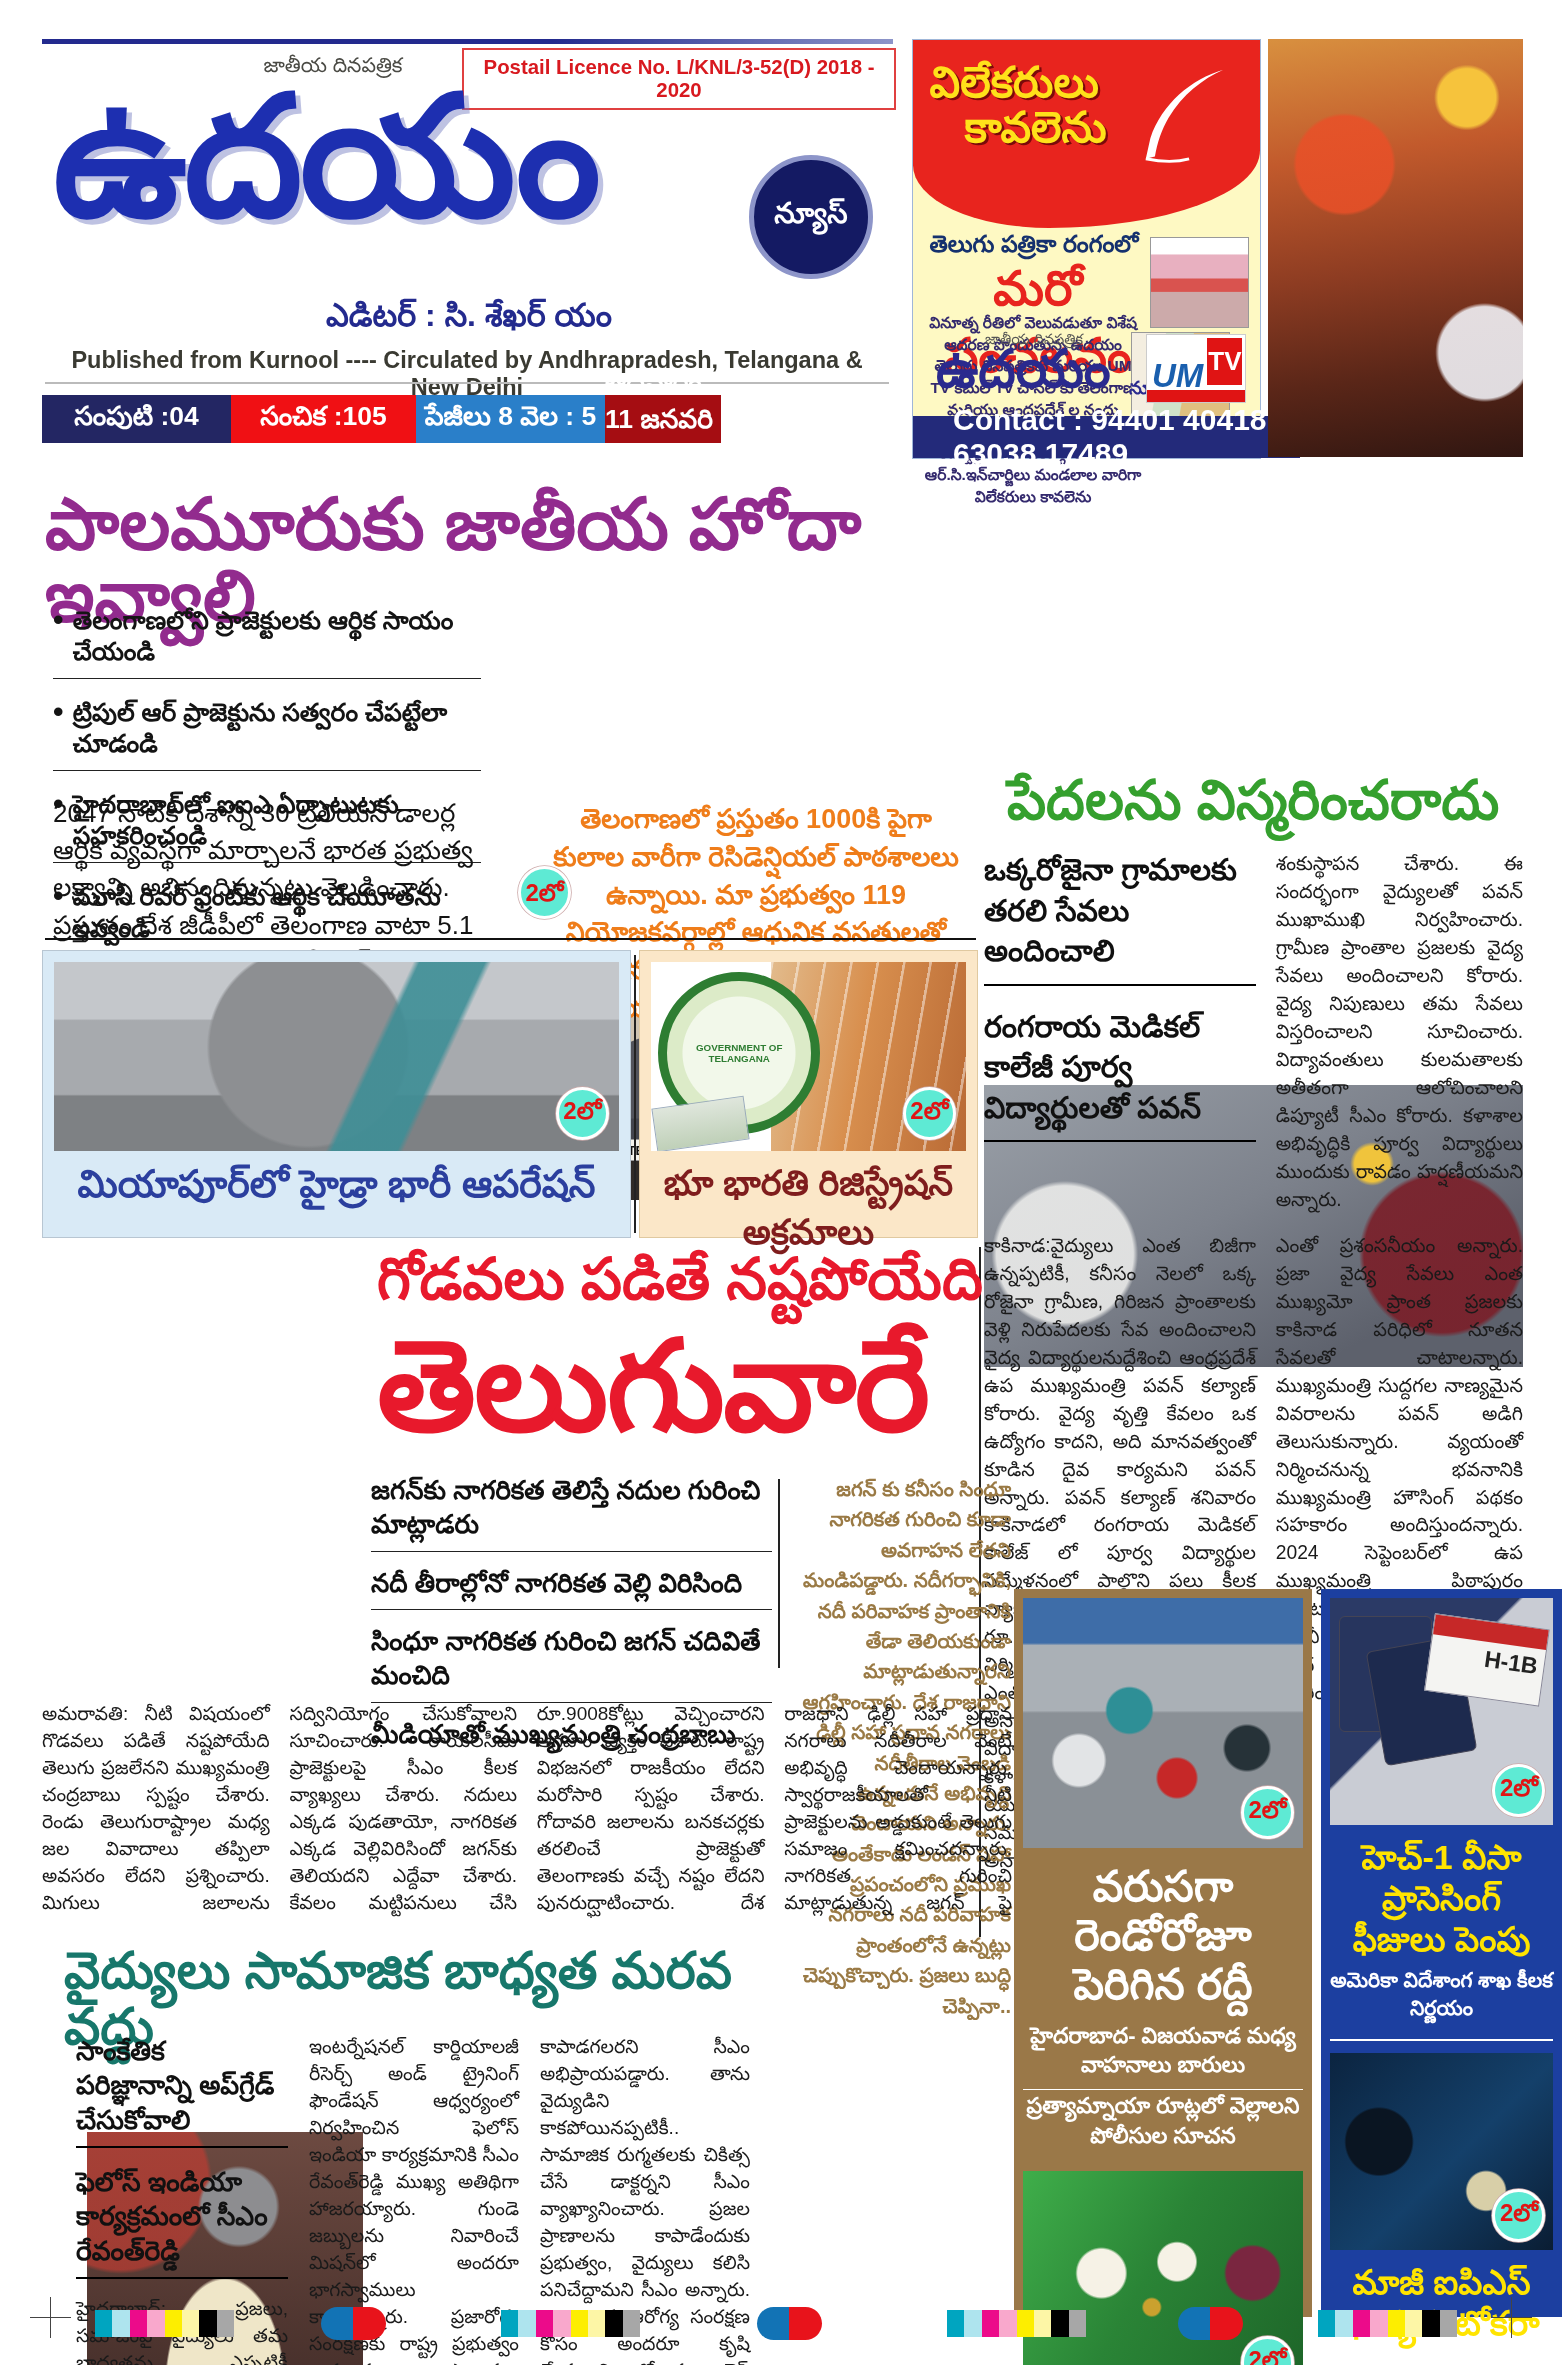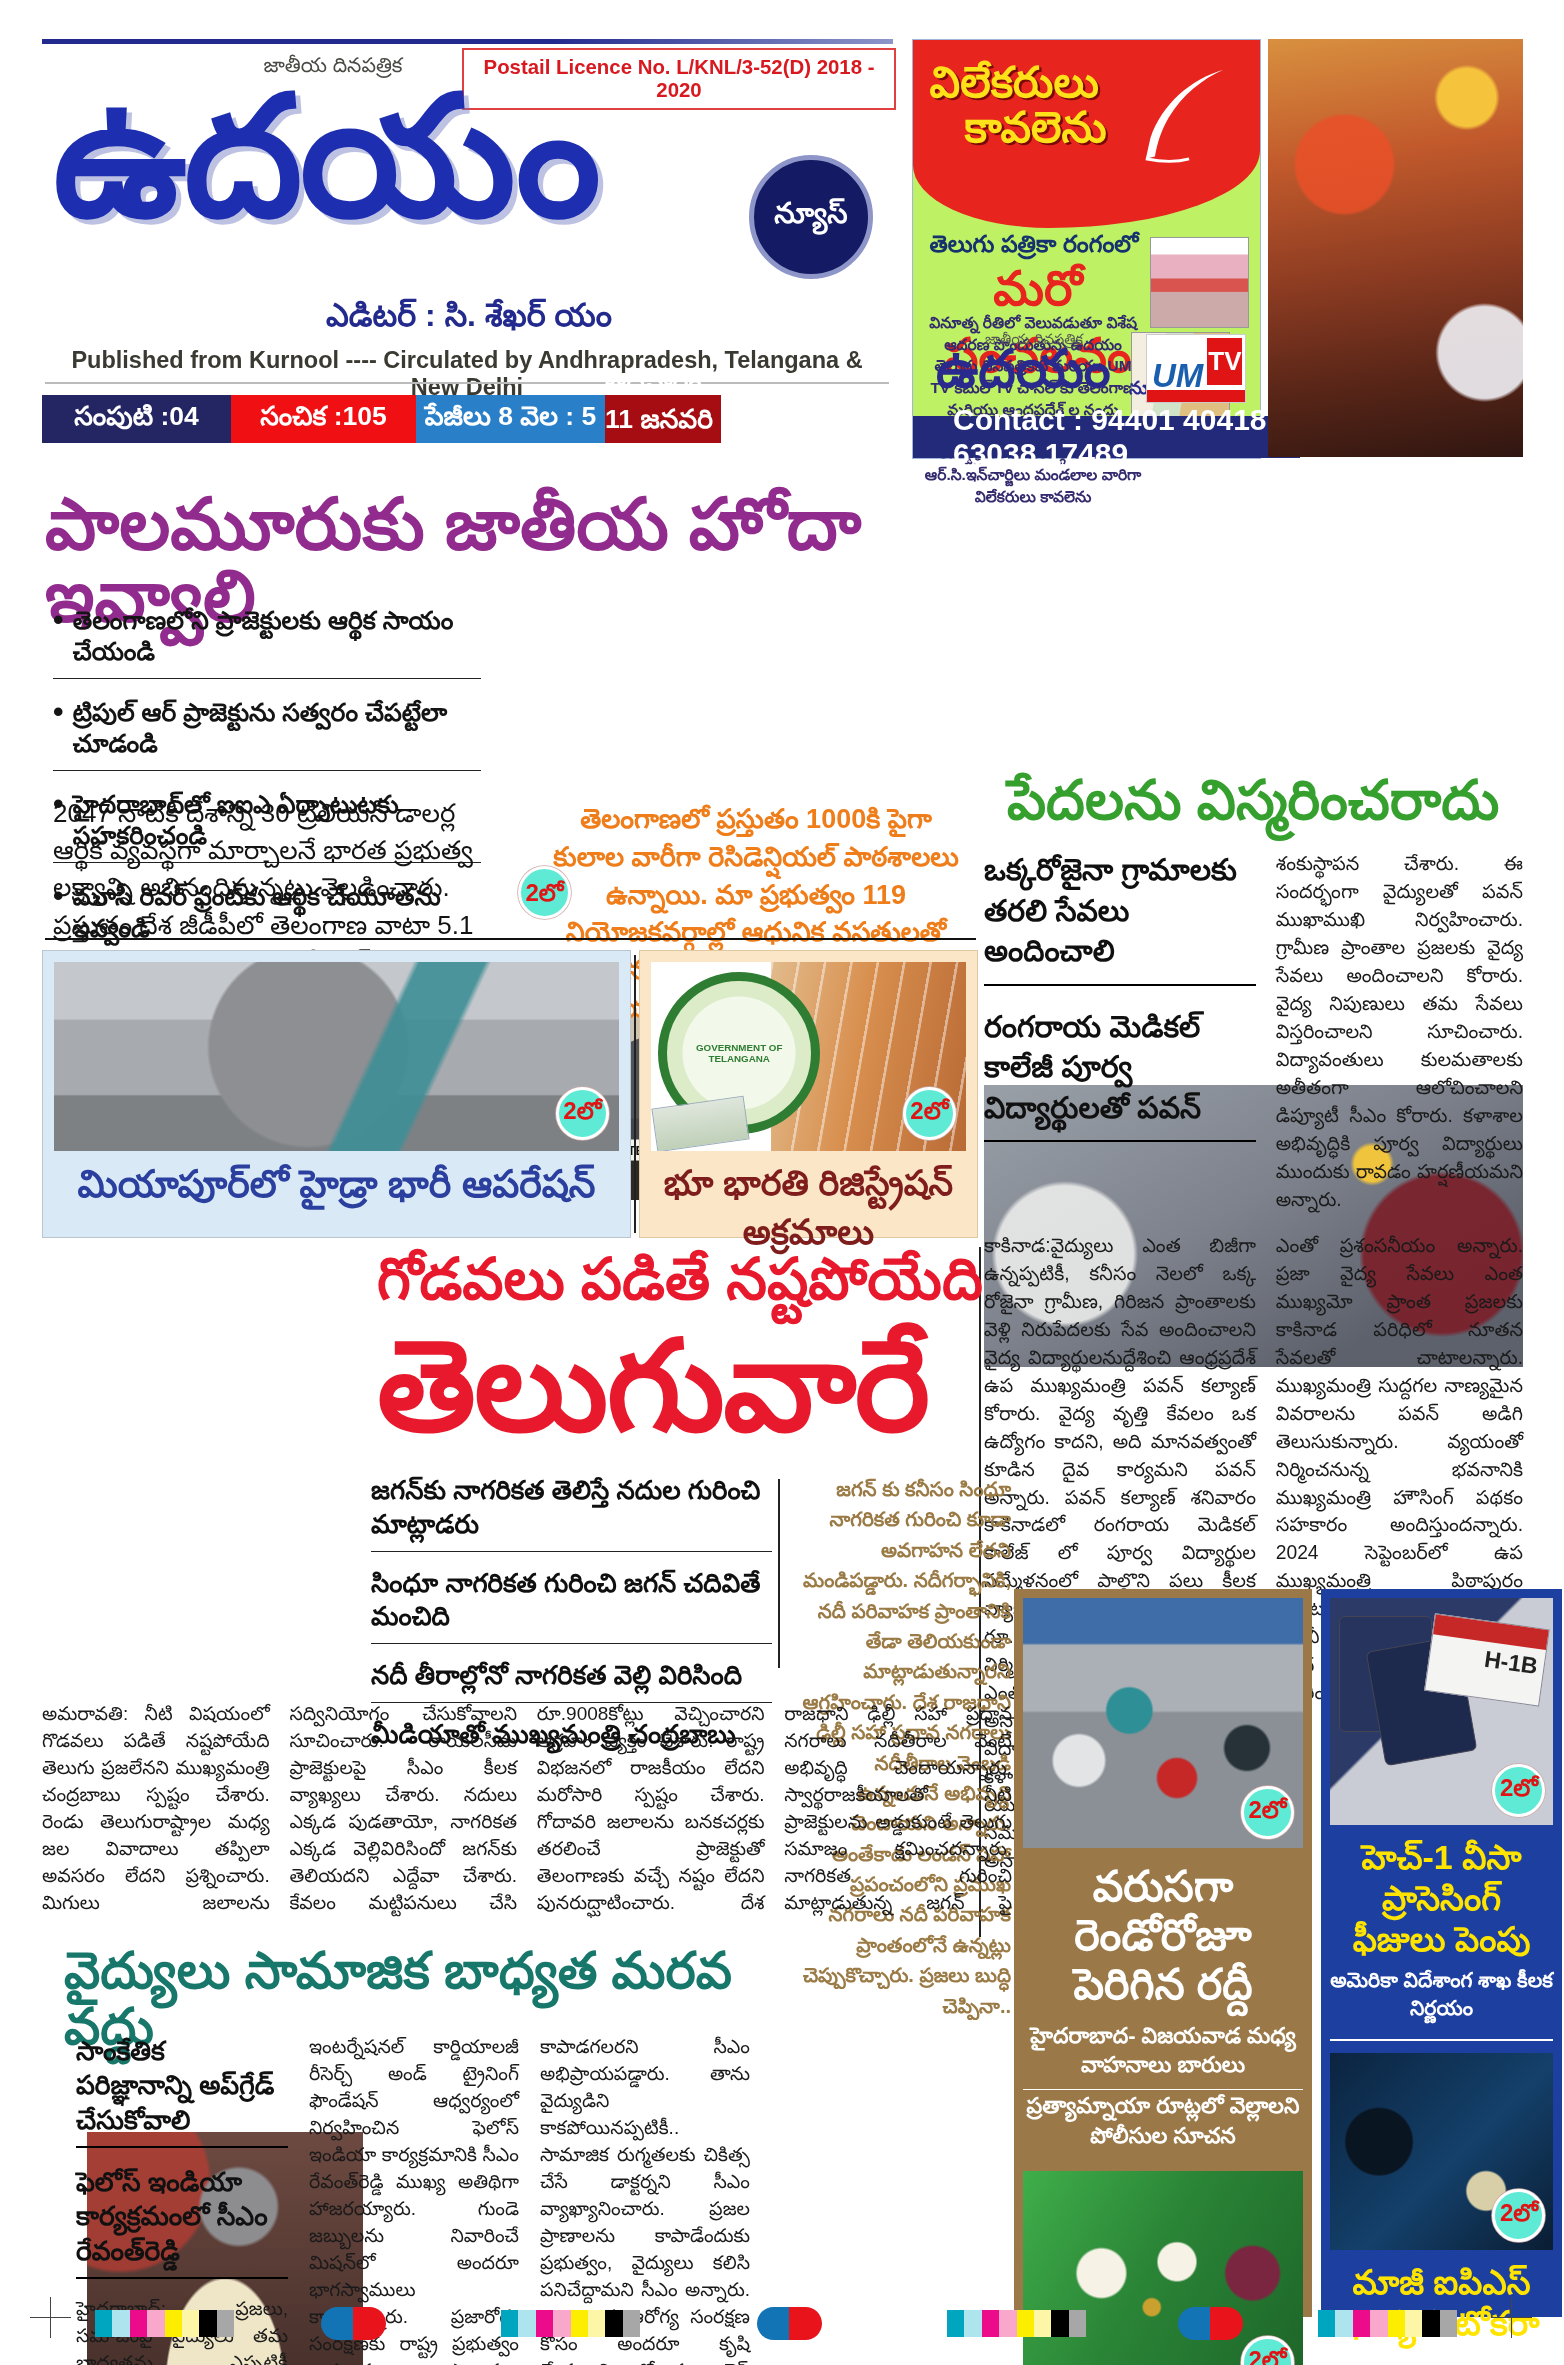--- a/index.html
+++ b/index.html
@@ -23,21 +23,21 @@
   .editor-line{left:227px;top:297px;width:484px;text-align:center;font-size:32px;font-weight:bold;color:#232a8e;}
   .published-line{left:45px;top:347px;width:844px;text-align:center;font-size:23.5px;font-weight:bold;color:#3a3a32;}
   .mast-divider{left:45px;top:382px;width:844px;height:1.5px;background:#bbb;}
   .infobar{left:42px;top:395px;width:679px;height:48px;display:flex;font-weight:700;color:#fff;}
   .infobar>div{display:flex;align-items:center;justify-content:center;font-size:26.5px;}
   .seg-vol{width:189px;background:#232663;}
   .seg-issue{width:185px;background:#f01014;}
   .seg-pages{width:189px;background:#2a7fc9;}
   .seg-date{flex:1;background:#a50d12;font-size:29px;}
   
-  .ad-box{left:912px;top:39px;width:347px;height:418px;border:1.5px solid #9fb6d8;background:#bef264;}
+  .ad-box{left:912px;top:39px;width:347px;height:418px;border:1.5px solid #9fb6d8;background:#fef9c3;}
   .ad-red{position:absolute;left:0;top:0;right:0;height:188px;background:#e8241e;
           border-radius:0 0 62% 40% / 0 0 42% 34%;}
   .ad-title{position:absolute;left:16.6px;top:19.7px;width:227px;color:#ffe11a;font-weight:900;
             font-size:43px;line-height:1.05;text-shadow:2.3px 2.3px 0 #7a0a0a;}
   .ad-title .t2{display:block;padding-left:35px;}
   .feather{position:absolute;right:23px;top:23px;width:114px;height:114px;}
   .ad-line1{position:absolute;left:0;top:191px;width:242px;text-align:center;font-size:23.5px;font-weight:bold;color:#15316e;}
   .ad-line2{position:absolute;left:0;top:221px;width:250px;text-align:center;font-size:48px;font-weight:900;color:#e8241e;}
   .ad-body{position:absolute;left:10.6px;top:272px;width:219px;font-size:15.5px;line-height:1.4;
            color:#342a6e;text-align:center;font-weight:bold;}
@@ -305,22 +305,22 @@
     </div>
     <div class="bhu-caption">భూ భారతి రిజిస్ట్రేషన్ అక్రమాలు</div>
   </div>
   <div class="abs vline-right"></div>
 
   <div class="abs photo photo-cb"></div>
   <div class="abs center-h1">గోడవలు పడితే నష్టపోయేది</div>
   <div class="abs center-h2">తెలుగువారే</div>
   <div class="abs center-subs">
     <div class="u">జగన్‌కు నాగరికత తెలిస్తే నదుల గురించి మాట్లాడరు</div>
+    <div class="u">నదీ తీరాల్లోనో నాగరికత వెల్లి విరిసింది</div>
     <div class="u">సింధూ నాగరికత గురించి జగన్  చదివితే మంచిది</div>
-    <div class="u">నదీ తీరాల్లోనో నాగరికత వెల్లి విరిసింది</div>
     <div>మీడియాతో ముఖ్యమంత్రి చంద్రబాబు</div>
   </div>
   <div class="abs vline-subq"></div>
   <div class="abs center-quote">జగన్ కు కనీసం సింధూ నాగరికత గురించి కూడా అవగాహన లేదని మండిపడ్డారు. నదీగర్భానికి, నదీ పరివాహక ప్రాంతానికి తేడా తెలియకుండా మాట్లాడుతున్నారని ఆగ్రహించారు. దేశ రాజధాని ఢిల్లీ సహా ప్రధాన నగరాలు నదీతీరాల వెంబడి ఉన్నందునే అభివృద్ధి చెందాయని అన్నారు. అంతేకాదు లండన్ సహా ప్రపంచంలోని ప్రముఖ నగరాలు నదీ పరివాహక ప్రాంతంలోనే ఉన్నట్లు చెప్పుకొచ్చారు. ప్రజలు బుద్ధి చెప్పినా..</div>
   <div class="abs center-body">అమరావతి: నీటి విషయంలో గొడవలు పడితే నష్టపోయేది తెలుగు ప్రజలేనని ముఖ్యమంత్రి చంద్రబాబు స్పష్టం చేశారు. రెండు తెలుగురాష్ట్రాల మధ్య జల వివాదాలు తప్పిలా అవసరం లేదని ప్రశ్నించారు. మిగులు జలాలను సద్వినియోగం చేసుకోవాలని సూచించారు. రాయలసీమ ప్రాజెక్టులపై సీఎం కీలక వ్యాఖ్యలు చేశారు. నదులు ఎక్కడ పుడతాయో, నాగరికత ఎక్కడ వెల్లివిరిసిందో జగన్‌కు తెలియదని ఎద్దేవా చేశారు. కేవలం మట్టిపనులు చేసి రూ.9008కోట్లు వెచ్చించారని ఆగ్రహం వ్యక్తం చేశారు. రాష్ట్ర విభజనలో రాజకీయం లేదని మరోసారి స్పష్టం చేశారు. గోదావరి జలాలను బనకచర్లకు తరలించే ప్రాజెక్టుతో తెలంగాణకు వచ్చే నష్టం లేదని పునరుద్ఘాటించారు. దేశ రాజధాని ఢిల్లీ సహా ప్రధాన నగరాలు నదీతీరాల వెంటే అభివృద్ధి చెందాయన్నారు. స్వార్థరాజకీయాలతో నీటి ప్రాజెక్టులను అడ్డుకుంటే తెలుగు సమాజం క్షమించదన్నారు. నాగరికత గురించి మాట్లాడుతున్న జగన్ పై నిప్పులు చెరిగారు చంద్రబాబు. లండన్ సహా ప్రపంచంలోని ప్రముఖ నగరాలు నదీ పరివాహక ప్రాంతాల్లోనే ఉన్నాయని గుర్తు చేశారు. ప్రజలు బుద్ధి చెప్పినా మారకపోతే చరిత్ర క్షమించదని హెచ్చరించారు.</div>
 
   <div class="abs social-head">వైద్యులు సామాజిక బాధ్యత మరవ వద్దు</div>
   <div class="abs social-cols">
     <div class="social-c1">
       <div class="social-sub">సాంకేతిక పరిజ్ఞానాన్ని అప్‌గ్రేడ్ చేసుకోవాలి</div>

